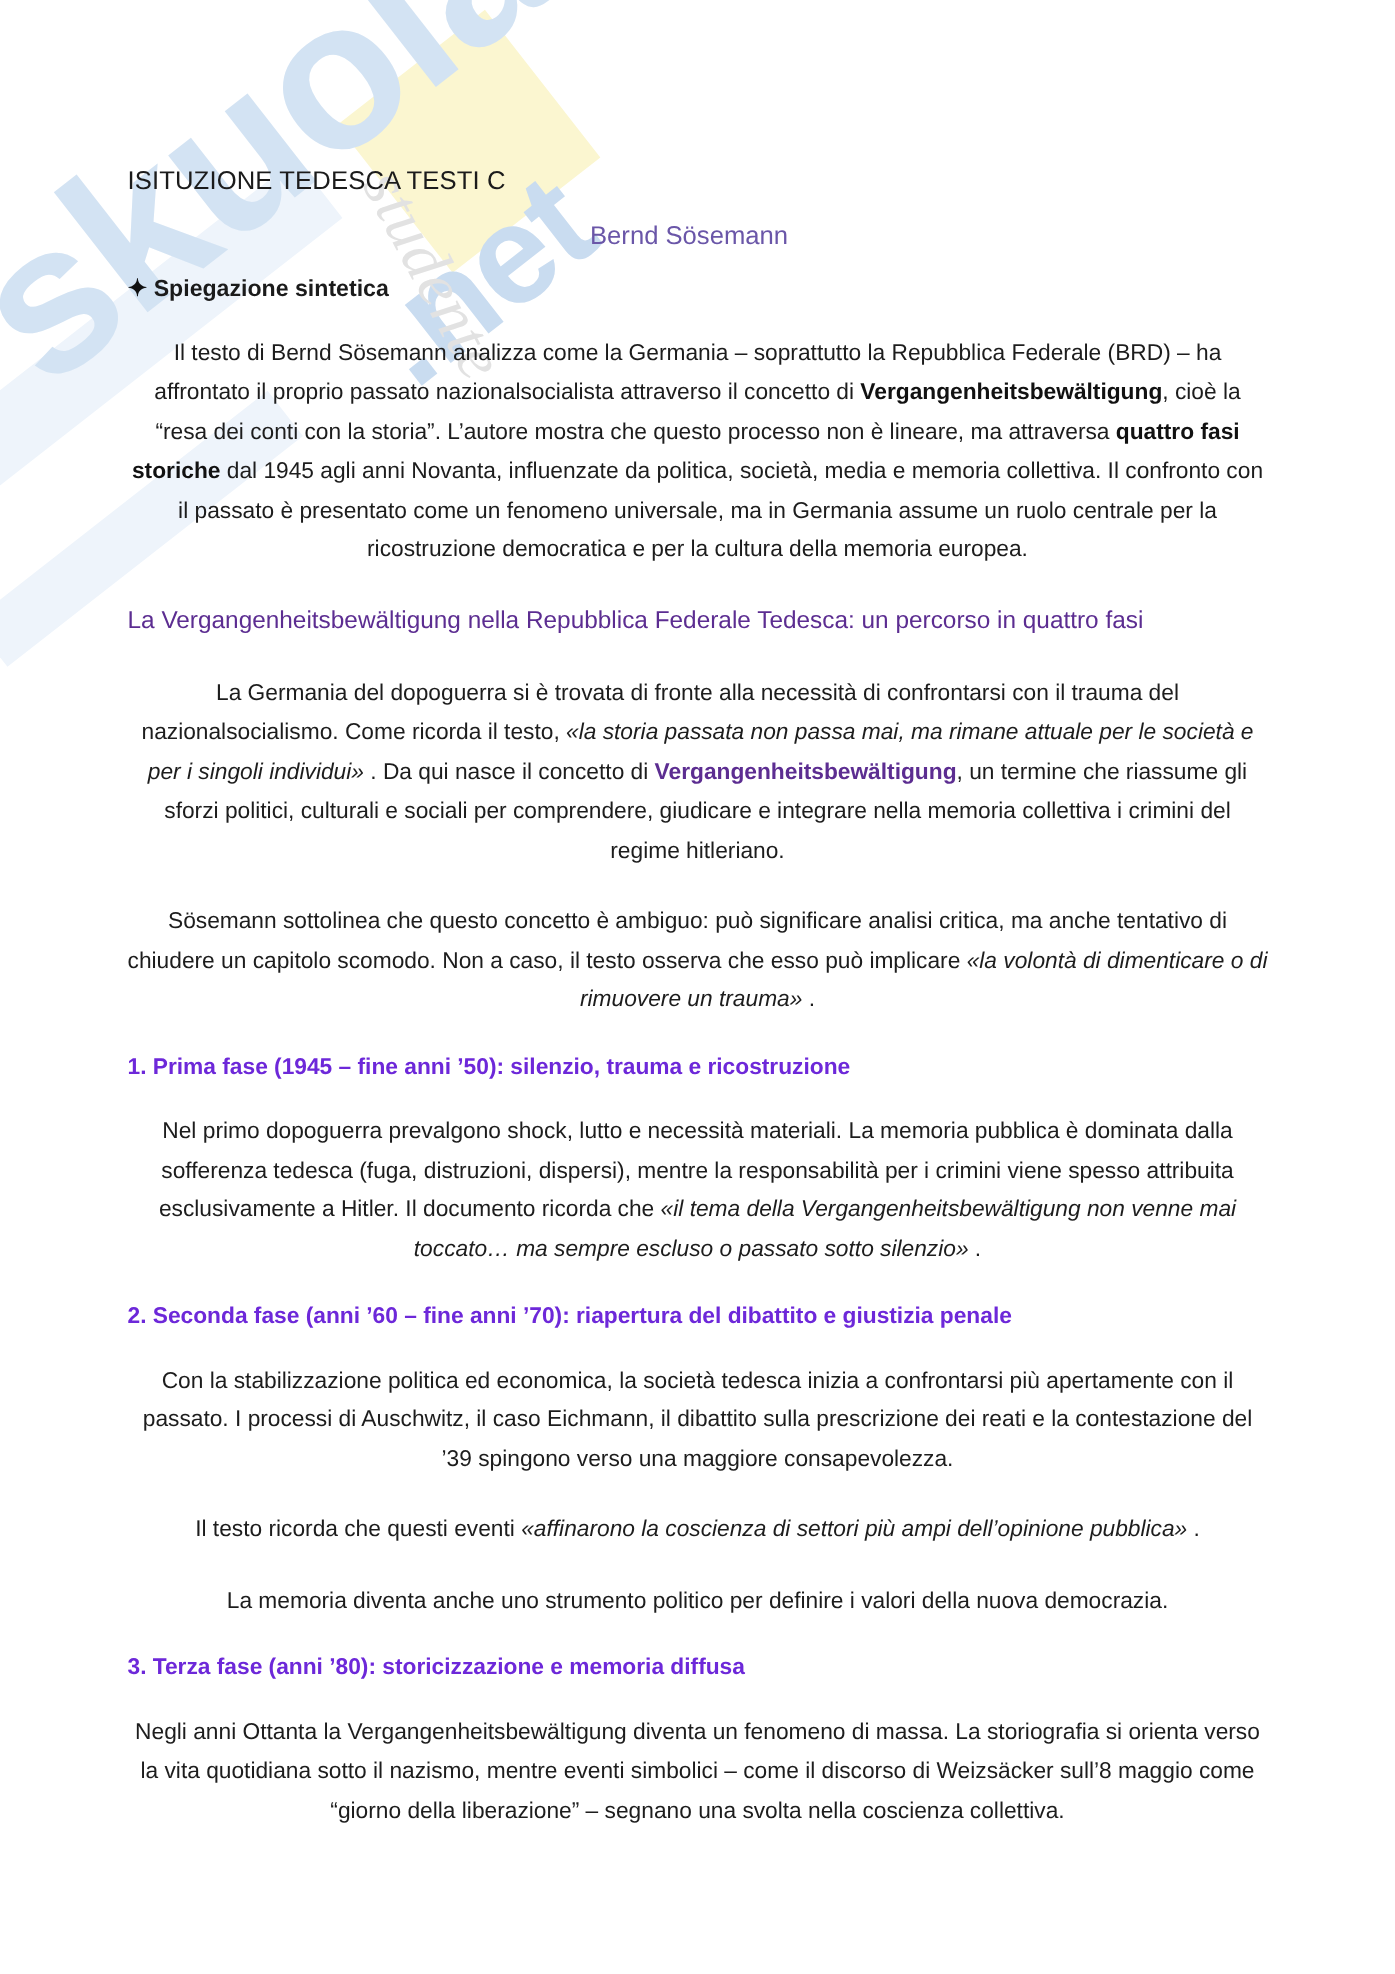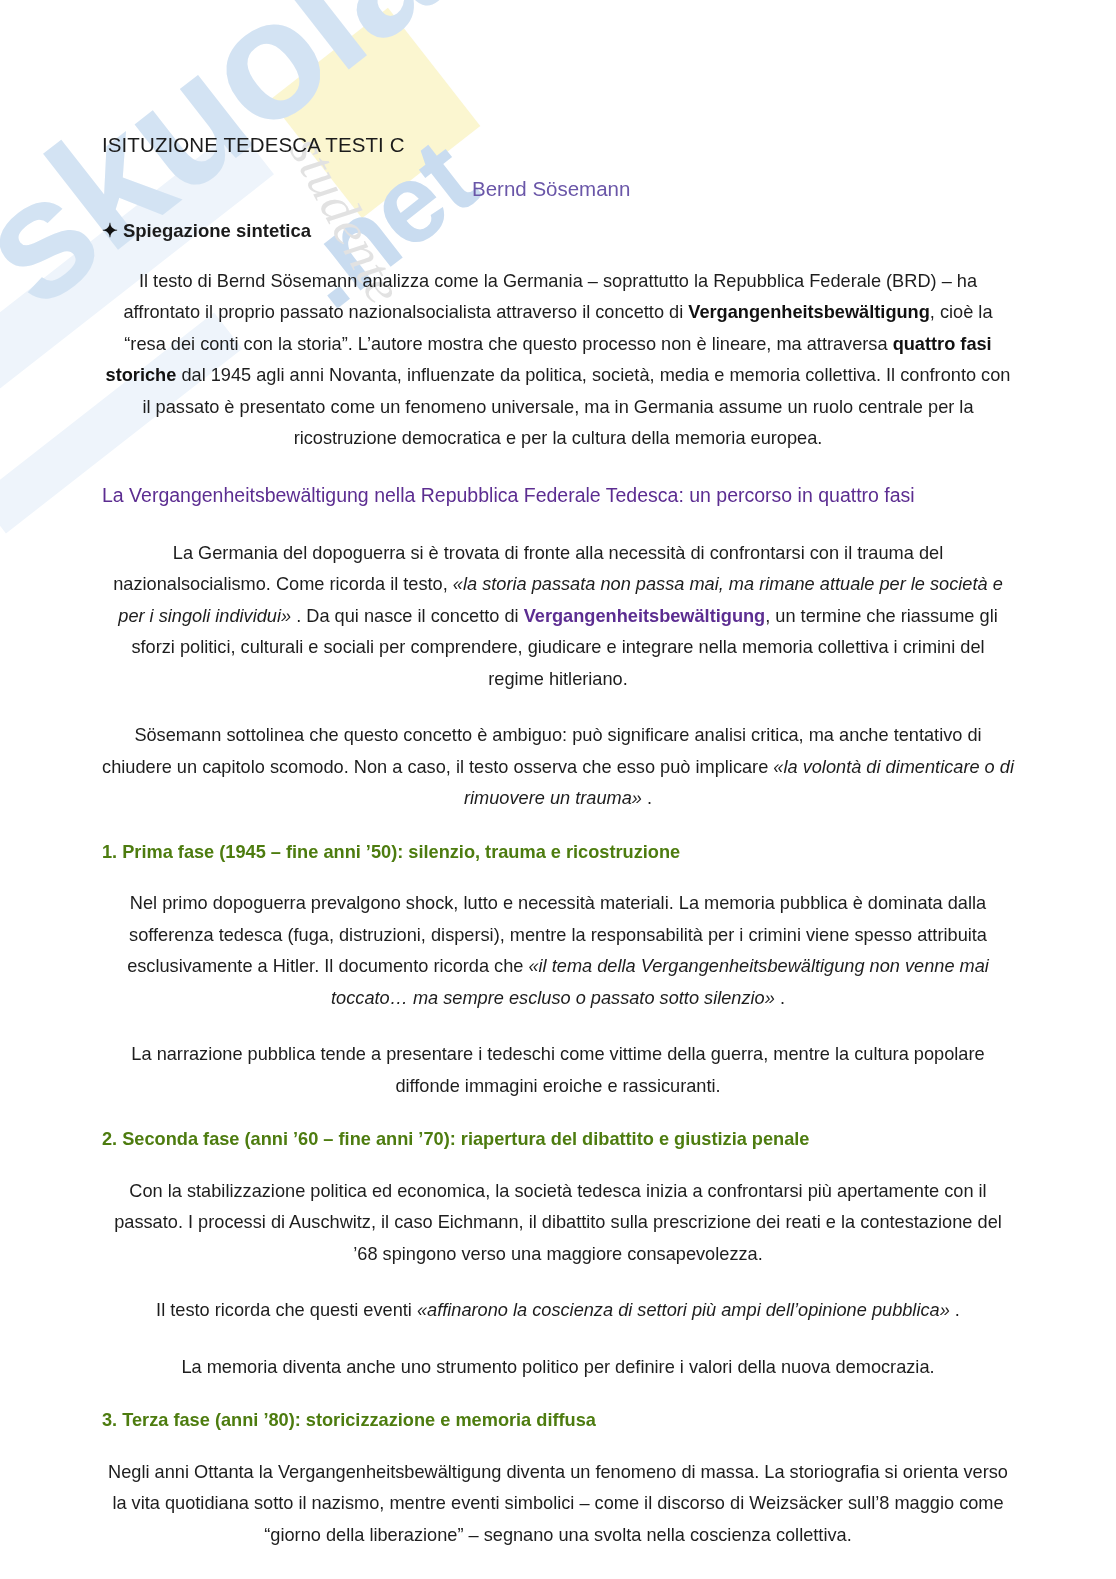--- a/index.html
+++ b/index.html
@@ -139,21 +139,21 @@
     font-size: 19.5px;
     font-weight: normal;
     color: #5c2d91;
     line-height: 31px;
     max-width: 860px;
   }
   h3.phase-head {
     margin: 0 0 24px 0;
     font-size: 18.2px;
     font-weight: bold;
-    color: #4d7c0f;
+    color: #6d28d9;
     line-height: 1.35;
   }
 
   b, strong { font-weight: bold; color: #111111; }
   i, em { font-style: italic; }
   .inline-purple { color: #5c2d91; font-weight: bold; }
 </style>
 </head>
 <body>
 
@@ -184,25 +184,24 @@
       <h2 class="purple-head">La Vergangenheitsbewältigung nella Repubblica Federale Tedesca: un percorso in quattro fasi</h2>
 
       <p class="para"><span>La Germania del dopoguerra si è trovata di fronte alla necessità di confrontarsi con il trauma del nazionalsocialismo. Come ricorda il testo, </span><i>«la storia passata non passa mai, ma rimane attuale per le società e per i singoli individui»</i><span> . Da qui nasce il concetto di </span><span class="inline-purple">Vergangenheitsbewältigung</span><span>, un termine che riassume gli sforzi politici, culturali e sociali per comprendere, giudicare e integrare nella memoria collettiva i crimini del regime hitleriano.</span></p>
 
       <p class="para"><span>Sösemann sottolinea che questo concetto è ambiguo: può significare analisi critica, ma anche tentativo di chiudere un capitolo scomodo. Non a caso, il testo osserva che esso può implicare </span><i>«la volontà di dimenticare o di rimuovere un trauma»</i><span> .</span></p>
 
       <h3 class="phase-head">1. Prima fase (1945 – fine anni ’50): silenzio, trauma e ricostruzione</h3>
 
       <p class="para"><span>Nel primo dopoguerra prevalgono shock, lutto e necessità materiali. La memoria pubblica è dominata dalla sofferenza tedesca (fuga, distruzioni, dispersi), mentre la responsabilità per i crimini viene spesso attribuita esclusivamente a Hitler. Il documento ricorda che </span><i>«il tema della Vergangenheitsbewältigung non venne mai toccato… ma sempre escluso o passato sotto silenzio»</i><span> .</span></p>
 
-      <p class="para">La narrazione pubblica tende a presentare i tedeschi come vittime della guerra, mentre la cultura popolare diffonde immagini eroiche e rassicuranti.</p>
 
       <h3 class="phase-head">2. Seconda fase (anni ’60 – fine anni ’70): riapertura del dibattito e giustizia penale</h3>
 
-      <p class="para">Con la stabilizzazione politica ed economica, la società tedesca inizia a confrontarsi più apertamente con il passato. I processi di Auschwitz, il caso Eichmann, il dibattito sulla prescrizione dei reati e la contestazione del ’68 spingono verso una maggiore consapevolezza.</p>
+      <p class="para">Con la stabilizzazione politica ed economica, la società tedesca inizia a confrontarsi più apertamente con il passato. I processi di Auschwitz, il caso Eichmann, il dibattito sulla prescrizione dei reati e la contestazione del ’39 spingono verso una maggiore consapevolezza.</p>
 
       <p class="para"><span>Il testo ricorda che questi eventi </span><i>«affinarono la coscienza di settori più ampi dell’opinione pubblica»</i><span> .</span></p>
 
       <p class="para">La memoria diventa anche uno strumento politico per definire i valori della nuova democrazia.</p>
 
       <h3 class="phase-head">3. Terza fase (anni ’80): storicizzazione e memoria diffusa</h3>
 
       <p class="para">Negli anni Ottanta la Vergangenheitsbewältigung diventa un fenomeno di massa. La storiografia si orienta verso la vita quotidiana sotto il nazismo, mentre eventi simbolici – come il discorso di Weizsäcker sull’8 maggio come “giorno della liberazione” – segnano una svolta nella coscienza collettiva.</p>
 
     </div>

